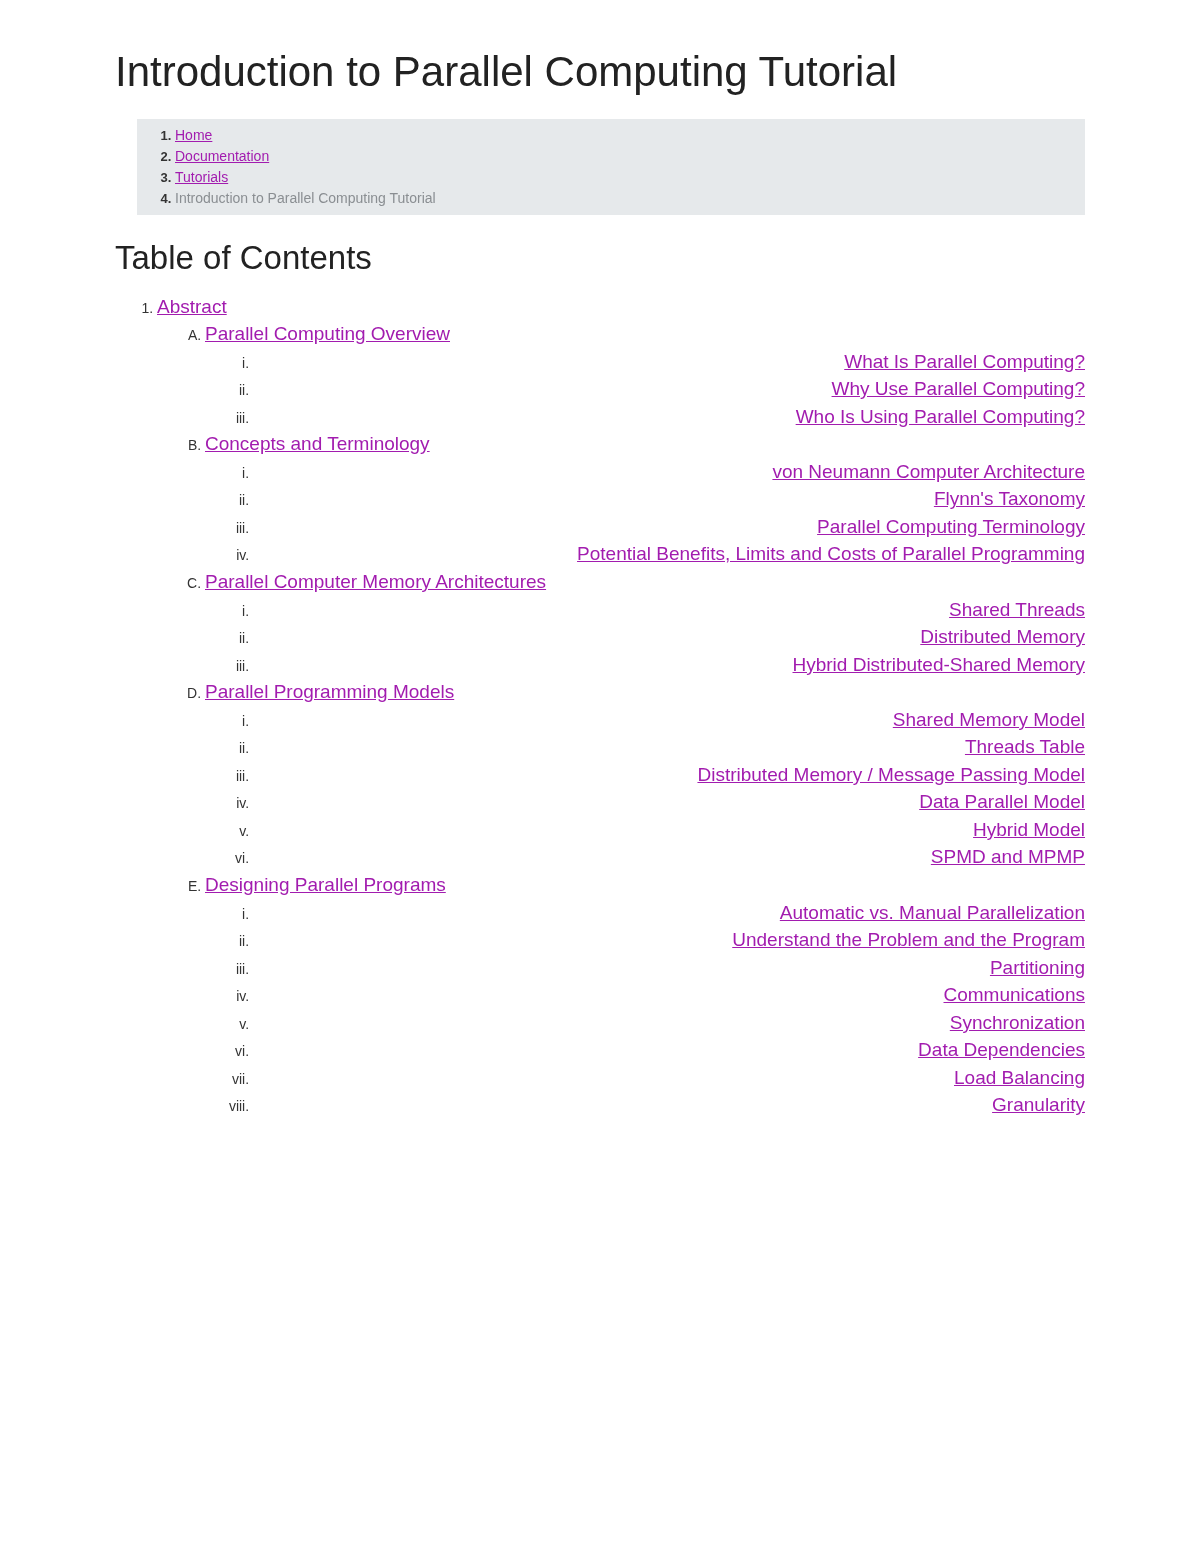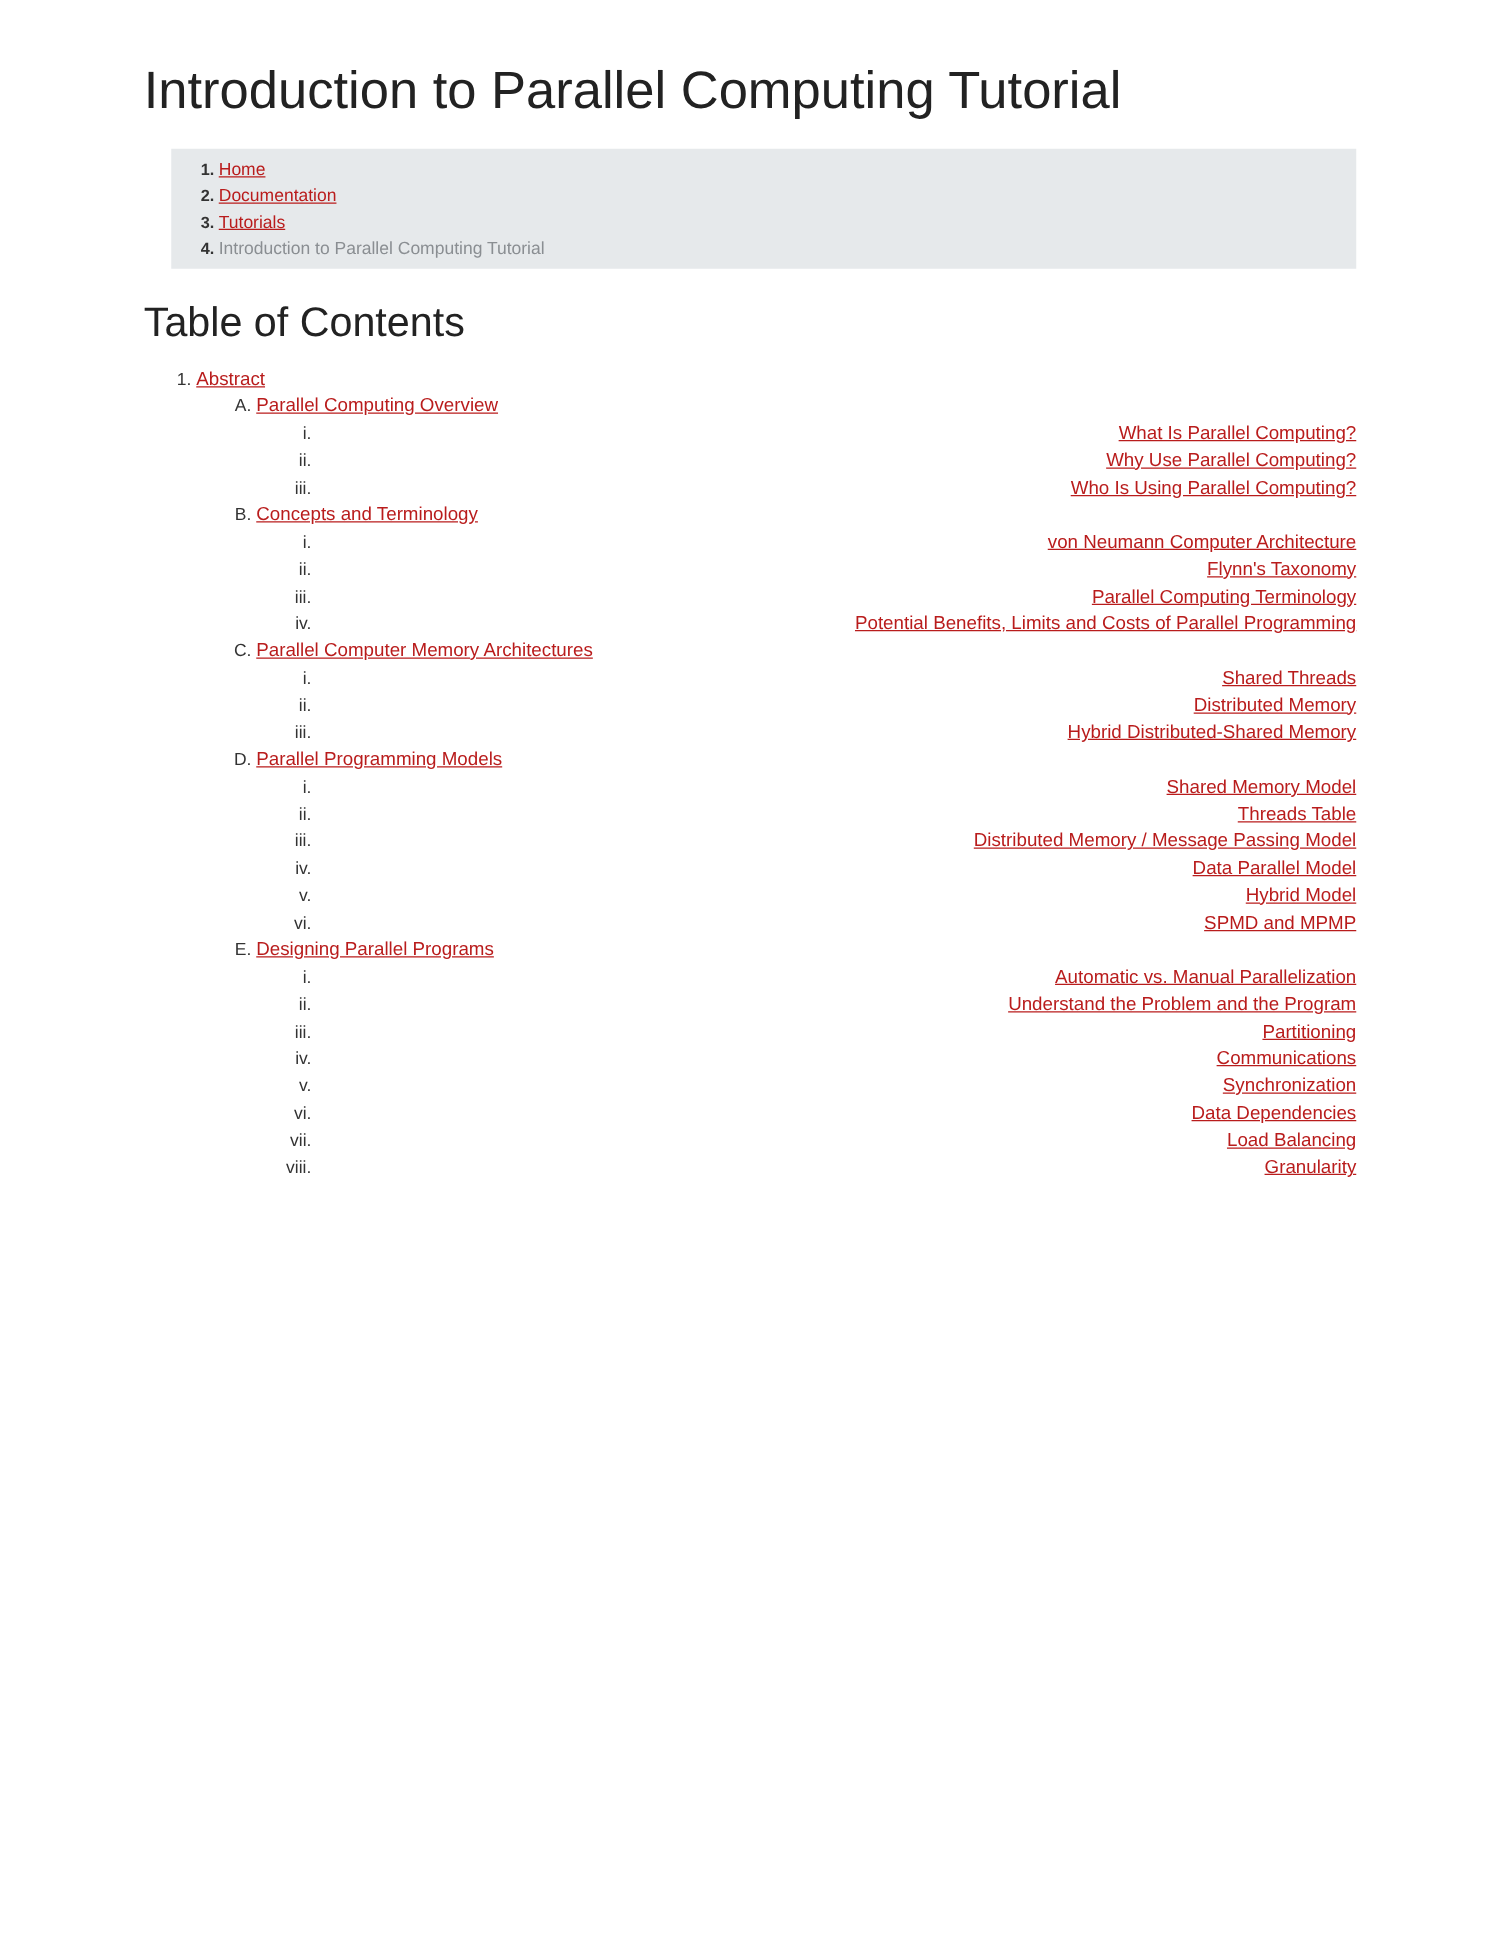--- a/index.html
+++ b/index.html
@@ -41,37 +41,37 @@
     font-size: 13px;
   }
   .breadcrumb li span.link {
     font-weight: 400;
   }
   .breadcrumb li span.current {
     color: #8a8e92;
     font-weight: 400;
   }
   a, .link {
-    color: #b91c1c;
+    color: #a21caf;
     text-decoration: underline;
     cursor: pointer;
   }
   h2 {
     font-size: 33px;
     font-weight: 400;
     margin: 0 0 16px 0;
     color: #222;
   }
   ol.toc {
     list-style: decimal;
     padding-left: 42px;
     margin: 0;
   }
   ol.toc li {
-    font-size: 15px;
+    font-size: 19px;
     line-height: 1.45;
   }
   ol.toc > li::marker {
     font-size: 14px;
     font-weight: 400;
   }
   ol.sub1 {
     list-style: upper-alpha;
     padding-left: 48px;
     margin: 0;

